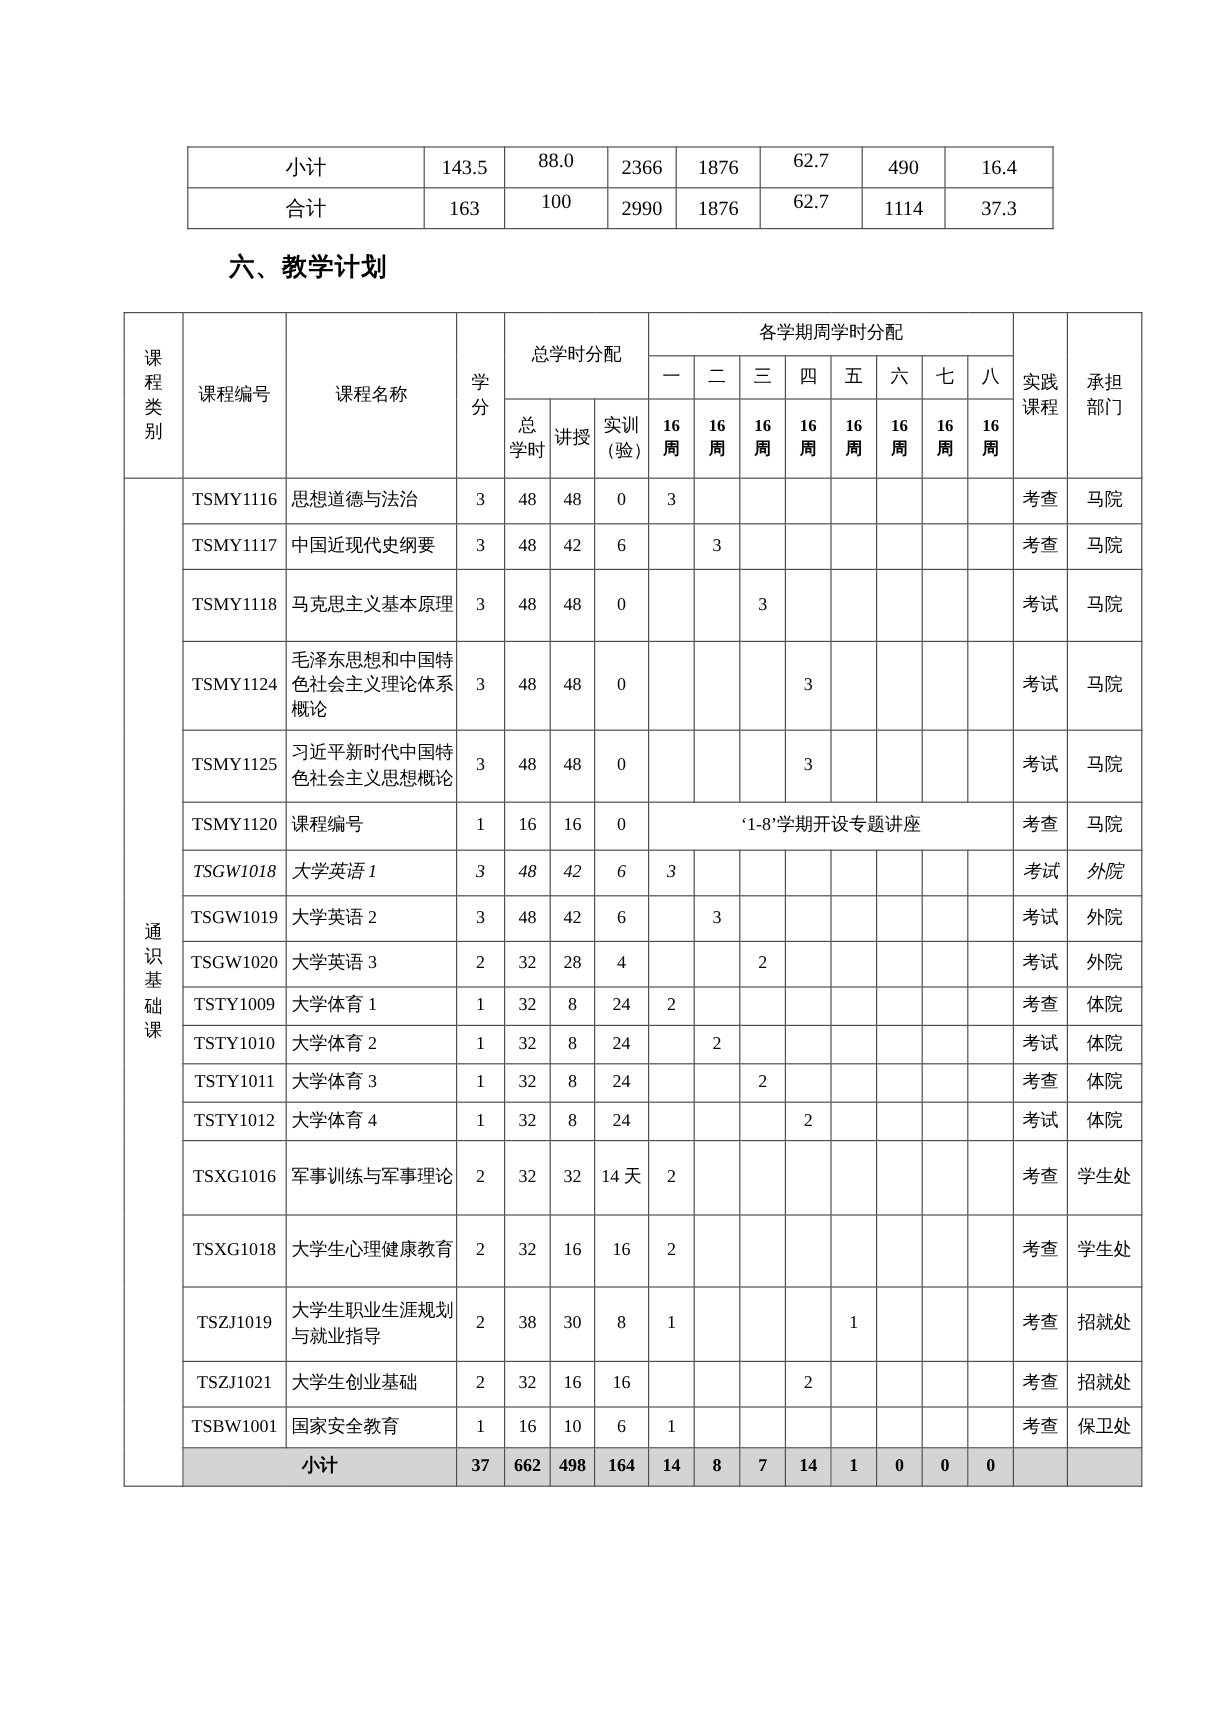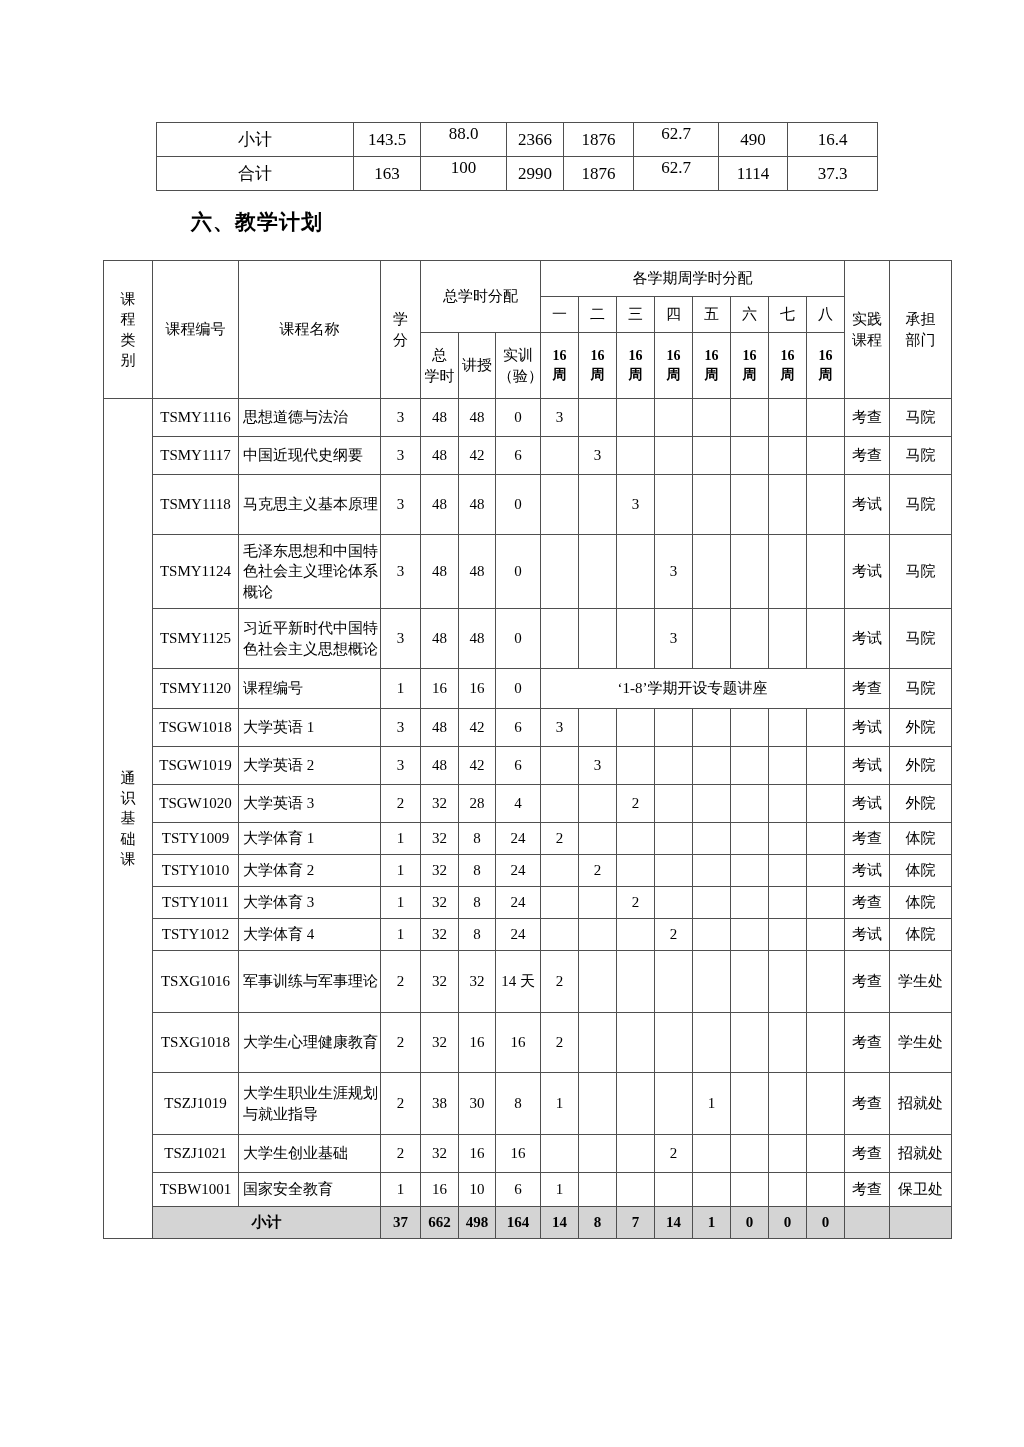--- a/index.html
+++ b/index.html
@@ -244,21 +244,21 @@
         <td>TSMY1120</td>
         <td class="name-cell">课程编号</td>
         <td>1</td>
         <td>16</td>
         <td>16</td>
         <td>0</td>
         <td colspan="8">‘1-8’学期开设专题讲座</td>
         <td>考查</td>
         <td>马院</td>
       </tr>
-      <tr style="height: 38px;">
+      <tr style="height: 38px; font-style: italic;">
         <td>TSGW1018</td>
         <td class="name-cell">大学英语 1</td>
         <td>3</td>
         <td>48</td>
         <td>42</td>
         <td>6</td>
         <td>3</td>
         <td></td>
         <td></td>
         <td></td>

